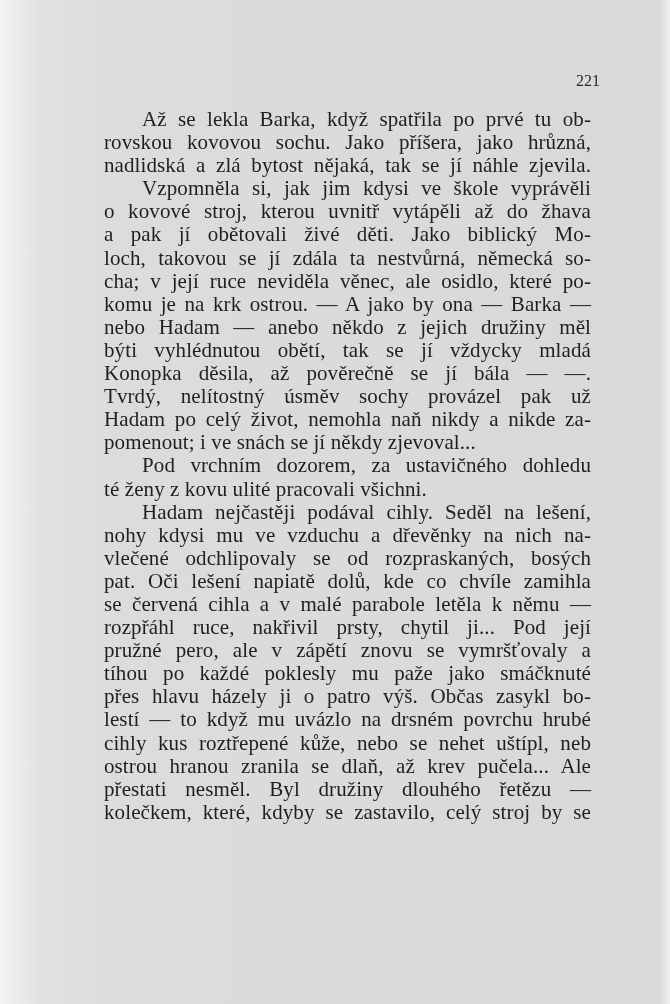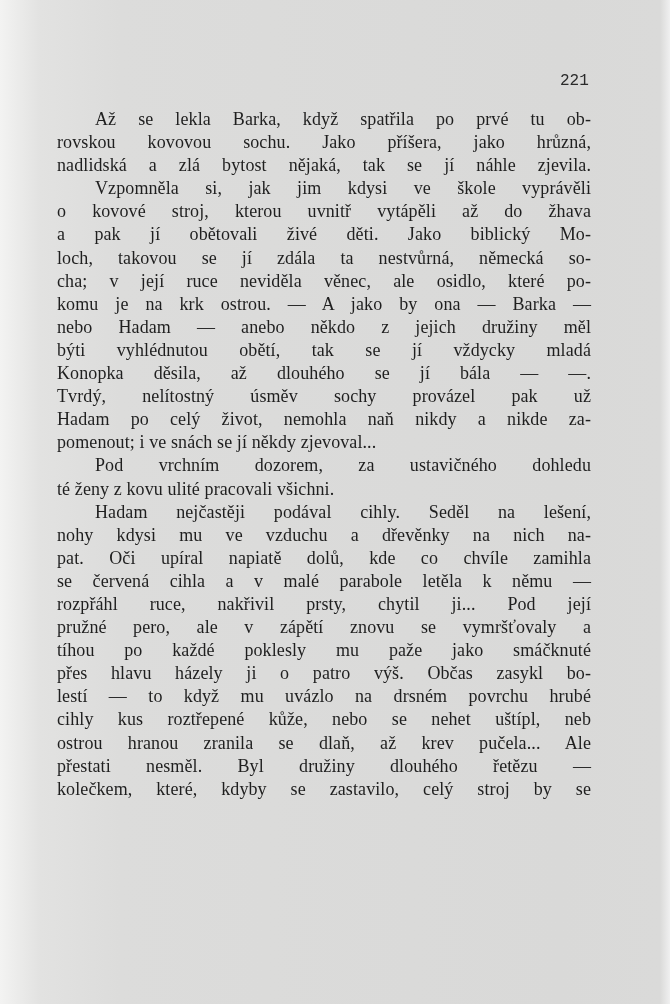--- a/index.html
+++ b/index.html
@@ -6,30 +6,31 @@
   body {
     width: 670px; height: 1004px; overflow: hidden;
     background: #dededd;
     background: linear-gradient(90deg, #f3f3f2 0px, #e2e2e1 40px, #dcdcdb 120px, #d9d9d8 560px, #dadad9 660px, #f0f0f0 670px);
     position: relative;
     font-family: "Liberation Serif", "DejaVu Serif", serif;
     color: #1f1f1f;
   }
   .page-number {
     position: absolute; top: 72px; left: 560px; width: 40px;
-    font-size: 16px; color: #2a2a2a; font-family: Liberation Mono, monospace;
+    text-align: right; font-size: 16px; color: #2a2a2a;
   }
   .body-text {
     position: absolute; top: 108px; left: 57px; width: 534px;
   }
   .line {
     display: block; height: 23.1px; line-height: 23px;
-    font-size: 18px; white-space: nowrap;
+    font-size: 21px; white-space: nowrap;
     text-align: justify; text-align-last: justify;
     letter-spacing: 0.1px;
+    margin-left: 47px;
   }
   .line.last { text-align-last: left; }
   .line.indent { padding-left: 38px; }
   .para { margin: 0; }
 </style>
 </head>
 <body>
 
 <div class="page-number">221</div>
 
@@ -41,33 +42,34 @@
   </div>
   <div class="para">
     <span class="line indent">Vzpomněla si, jak jim kdysi ve škole vyprávěli</span>
     <span class="line">o kovové stroj, kterou uvnitř vytápěli až do žhava</span>
     <span class="line">a pak jí obětovali živé děti. Jako biblický Mo-</span>
     <span class="line">loch, takovou se jí zdála ta nestvůrná, německá so-</span>
     <span class="line">cha; v její ruce neviděla věnec, ale osidlo, které po-</span>
     <span class="line">komu je na krk ostrou. — A jako by ona — Barka —</span>
     <span class="line">nebo Hadam — anebo někdo z jejich družiny měl</span>
     <span class="line">býti vyhlédnutou obětí, tak se jí vždycky mladá</span>
-    <span class="line">Konopka děsila, až dlouhého se jí bála — —.</span>
+    <span class="line">Konopka děsila, až pověrečně se jí bála — —.</span>
     <span class="line">Tvrdý, nelítostný úsměv sochy provázel pak už</span>
     <span class="line">Hadam po celý život, nemohla naň nikdy a nikde za-</span>
     <span class="line last">pomenout; i ve snách se jí někdy zjevoval...</span>
   </div>
   <div class="para">
     <span class="line indent">Pod vrchním dozorem, za ustavičného dohledu</span>
     <span class="line last">té ženy z kovu ulité pracovali všichni.</span>
   </div>
   <div class="para">
     <span class="line indent">Hadam nejčastěji podával cihly. Seděl na lešení,</span>
     <span class="line">nohy kdysi mu ve vzduchu a dřevěnky na nich na-</span>
-    <span class="line">pat. Oči upíral napiatě dolů, kde co chvíle zamihla</span>
+    <span class="line">vlečené odchlipovaly se od rozpraskaných, bosých</span>
+    <span class="line">pat. Oči lešení napiatě dolů, kde co chvíle zamihla</span>
     <span class="line">se červená cihla a v malé parabole letěla k němu —</span>
     <span class="line">rozpřáhl ruce, nakřivil prsty, chytil ji... Pod její</span>
     <span class="line">pružné pero, ale v zápětí znovu se vymršťovaly a</span>
     <span class="line">tíhou po každé poklesly mu paže jako smáčknuté</span>
     <span class="line">přes hlavu házely ji o patro výš. Občas zasykl bo-</span>
     <span class="line">lestí — to když mu uvázlo na drsném povrchu hrubé</span>
     <span class="line">cihly kus roztřepené kůže, nebo se nehet uštípl, neb</span>
     <span class="line">ostrou hranou zranila se dlaň, až krev pučela... Ale</span>
     <span class="line">přestati nesměl. Byl družiny dlouhého řetězu —</span>
     <span class="line">kolečkem, které, kdyby se zastavilo, celý stroj by se</span>

